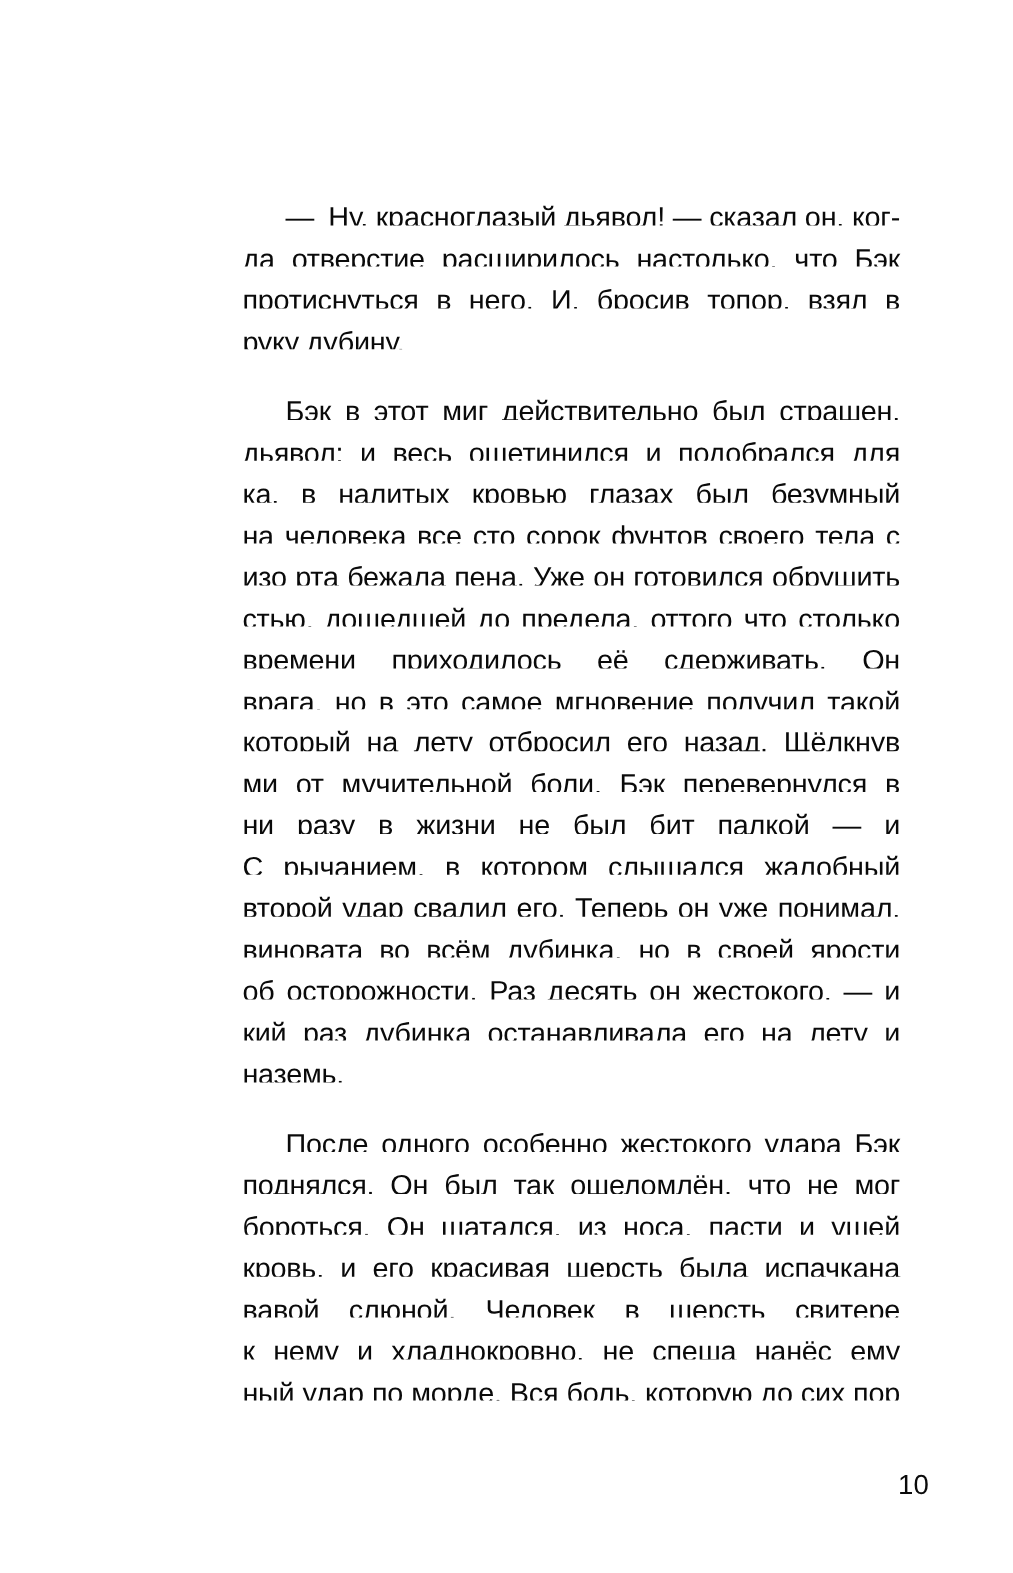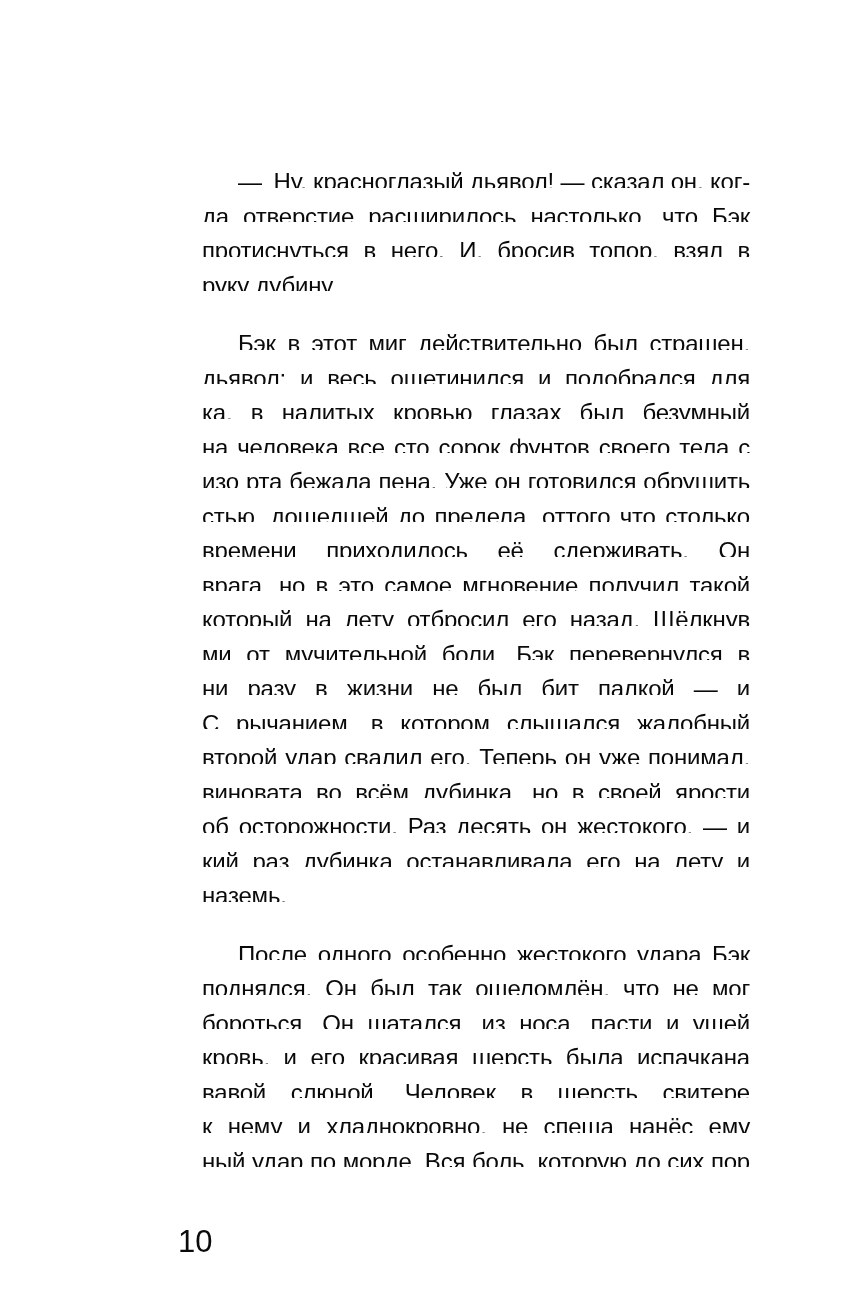--- a/index.html
+++ b/index.html
@@ -40,22 +40,22 @@
   }
   .line.lastline {
     text-align: center;
     text-align-last: left;
   }
   .page-number {
     position: absolute;
     left: 142px;
     top: 1188px;
     width: 620px;
-    text-align: left;
-    font-size: 31px;
+    text-align: right;
+    font-size: 23px;
     color: #0a0a0a;
   }
 </style>
 </head>
 <body>
 
 <div class="page">
   <div class="text-block">
       <div class="paragraph">
         <div class="line firstline">— Ну, красноглазый дьявол! — сказал он, ког-</div>

